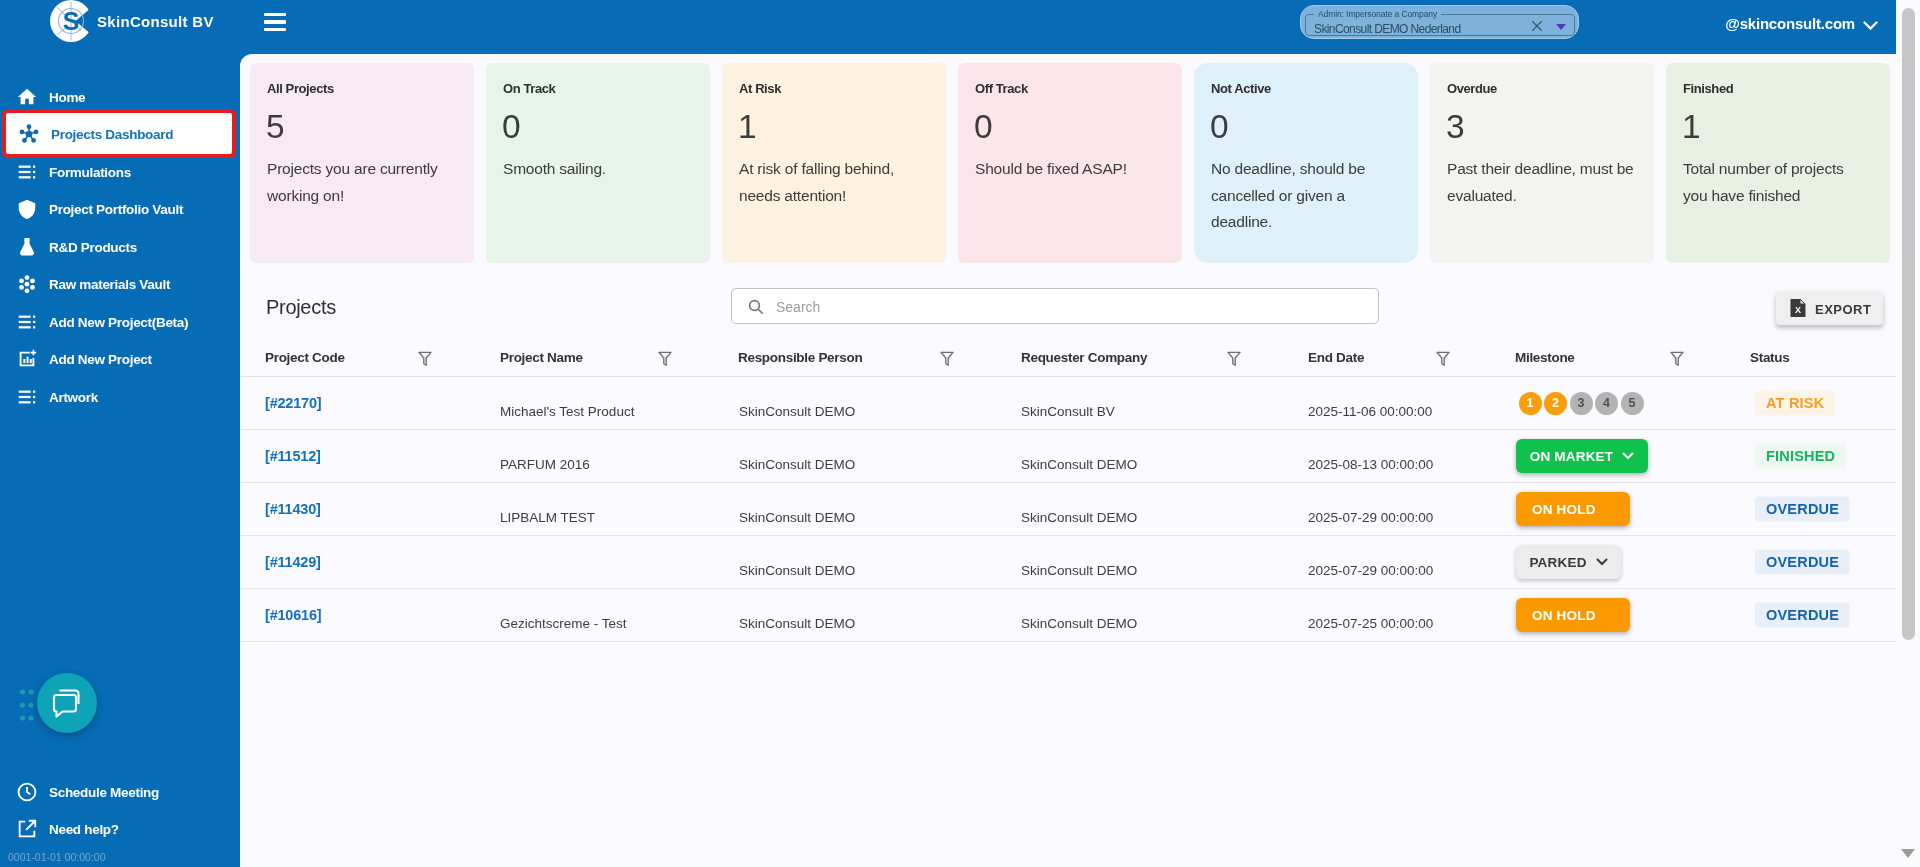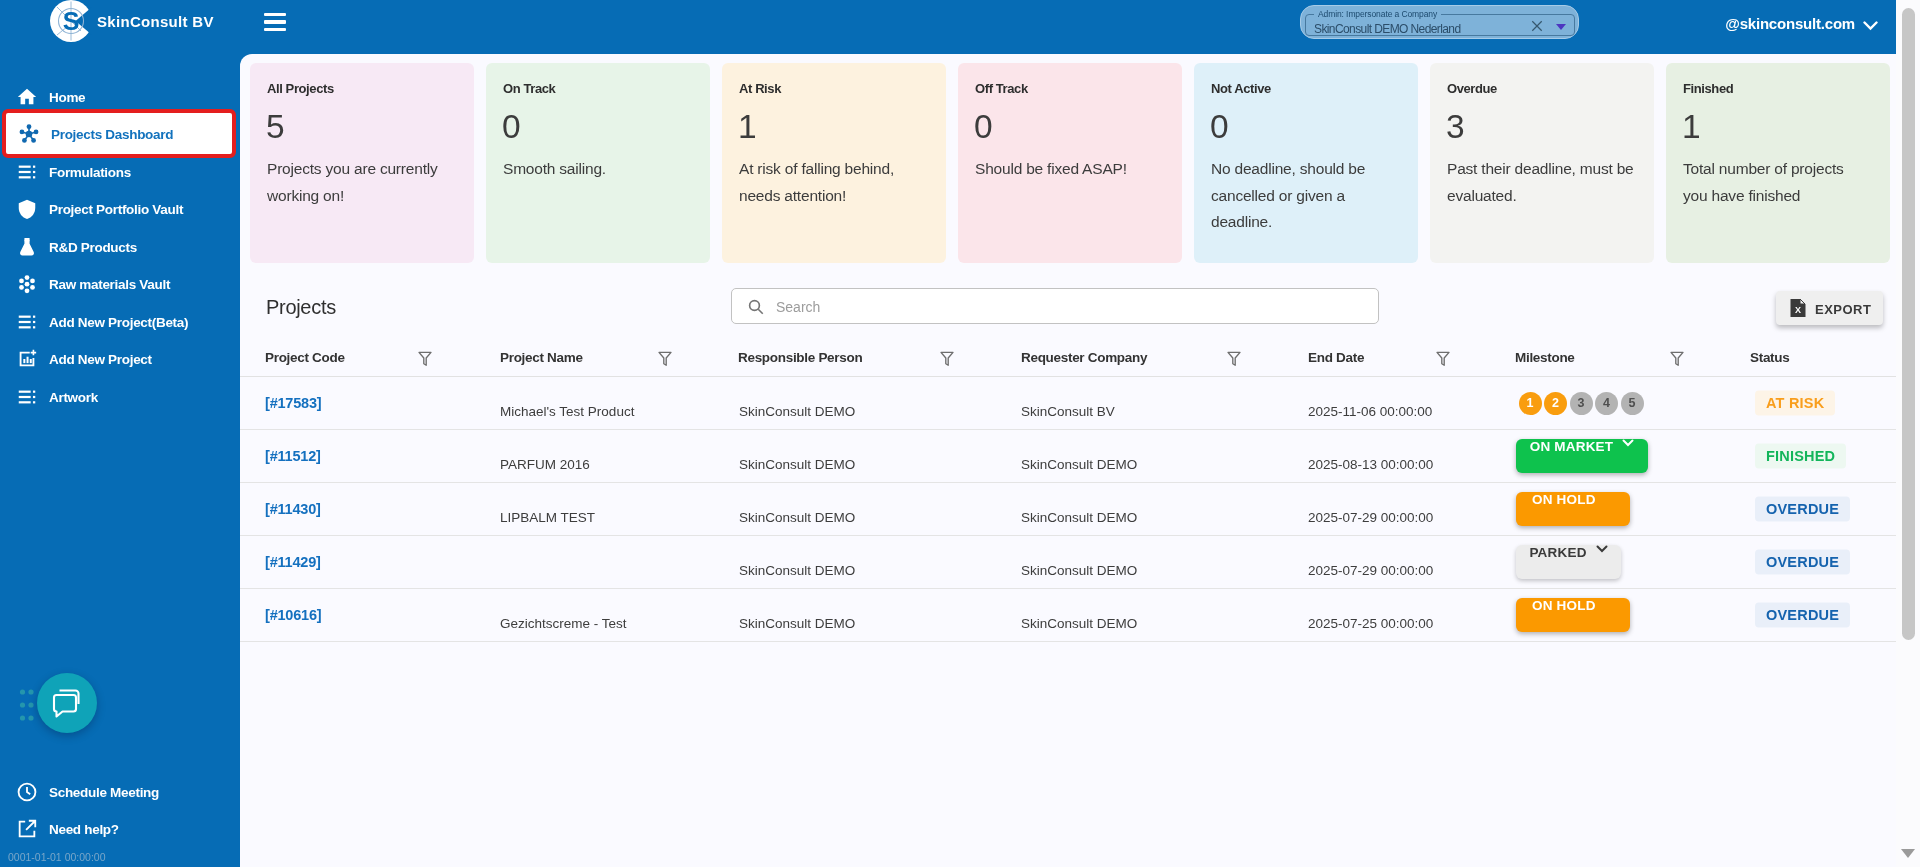--- a/index.html
+++ b/index.html
@@ -56,21 +56,21 @@
 #export span { position:absolute; left:39px; top:11px; font-size:13px; font-weight:bold; color:#3a3a3a; letter-spacing:.5px; }
 
 
 .th { position:absolute; top:296px; font-size:13.5px; font-weight:bold; letter-spacing:-0.3px; color:#333; }
 .funnel { position:absolute; top:296px; width:18px; height:18px; }
 .fp { fill:none; stroke:#6e6e6e; stroke-width:1.8; stroke-linejoin:round; }
 .row { position:absolute; left:0; width:1656px; height:53px; border-bottom:1px solid #e4e4e4; }
 .row .code { position:absolute; left:25px; top:50%; transform:translateY(-50%); color:#1470bf; font-weight:bold; font-size:14.5px; letter-spacing:-0.2px; }
 .row .cell { position:absolute; top:50%; transform:translateY(-50%); font-size:13.5px; color:#3d3d3d;margin-top:8px; }
 .pill { position:absolute; left:1515px; top:50%; transform:translateY(-50%); height:25px; line-height:25px; padding:0 11px; border-radius:4px; font-size:14.5px; font-weight:bold; letter-spacing:.2px; }
-.ms-btn { position:absolute; left:1276px; top:50%; transform:translateY(-50%); height:34px; border-radius:6px; font-size:13.5px; font-weight:bold; letter-spacing:.2px; color:#fff; box-shadow:0 2px 5px rgba(0,0,0,.3); display:flex; align-items:flex-start; justify-content:center; }
+.ms-btn { position:absolute; left:1276px; top:50%; transform:translateY(-50%); height:34px; border-radius:6px; font-size:13.5px; font-weight:bold; letter-spacing:.2px; color:#fff; box-shadow:0 2px 5px rgba(0,0,0,.3); display:flex; align-items:center; justify-content:center; }
 .mcirc { position:absolute; top:50%; width:23px; height:23px; margin-top:-11.5px; border-radius:50%; text-align:center; line-height:23px; font-size:12.5px; font-weight:bold; }
 </style>
 </head>
 <body>
 
 <div id="topbar" class="abs">
   <div class="hamb">
       <div></div>
       <div></div>
       <div></div>
@@ -243,21 +243,21 @@
   <div class="card" style="left:482px; background:#fdf2df;">
     <h3>At Risk</h3>
       <div class="num">1</div>
     <div class="desc">At risk of falling behind, needs attention!</div>
   </div>
   <div class="card" style="left:718px; background:#fbe5ea;">
     <h3>Off Track</h3>
       <div class="num">0</div>
     <div class="desc">Should be fixed ASAP!</div>
   </div>
-  <div class="card" style="left:954px; background:#def0f9;">
+  <div class="card" style="left:954px; background:#def0f9;border-radius:14px;">
     <h3>Not Active</h3>
       <div class="num">0</div>
     <div class="desc">No deadline, should be cancelled or given a deadline.</div>
   </div>
   <div class="card" style="left:1190px; background:#f3f3f1;">
     <h3>Overdue</h3>
       <div class="num">3</div>
     <div class="desc">Past their deadline, must be evaluated.</div>
   </div>
   <div class="card" style="left:1426px; background:#e7f0e3;">
@@ -304,21 +304,21 @@
   <svg class="funnel" style="left:1194px;" viewBox="0 0 24 24">
       <path class="fp" d="M4 3.2 h16 l-6.4 7.5 V20.3 l-3.2-2 V10.7 Z"></path>
     </svg>
   <svg class="funnel" style="left:1428px;" viewBox="0 0 24 24">
       <path class="fp" d="M4 3.2 h16 l-6.4 7.5 V20.3 l-3.2-2 V10.7 Z"></path>
     </svg>
 
   <div style="position:absolute;left:0;top:322px;width:1656px;border-top:1px solid #e2e2e2;"></div>
 
   <div class="row" style="top:323px;">
-    <div class="code">[#17583]</div>
+    <div class="code">[#22170]</div>
     <div class="cell" style="left:260px;">Michael's Test Product</div>
     <div class="cell" style="left:499px;">SkinConsult DEMO</div>
     <div class="cell" style="left:781px;">SkinConsult BV</div>
     <div class="cell" style="left:1068px;">2025-11-06 00:00:00</div>
     <div class="mcirc" style="left:1278.5px; background:#f99d0e; color:#fff;">1</div>
     <div class="mcirc" style="left:1304px; background:#f99d0e; color:#fff;">2</div>
     <div class="mcirc" style="left:1329.5px; background:#b3b3b3; color:#4f4f4f;">3</div>
     <div class="mcirc" style="left:1355px; background:#b3b3b3; color:#4f4f4f;">4</div>
     <div class="mcirc" style="left:1380.5px; background:#b3b3b3; color:#4f4f4f;">5</div>
     <div class="pill" style="background:#fdf4e7; color:#f99e1c;">AT RISK</div>

